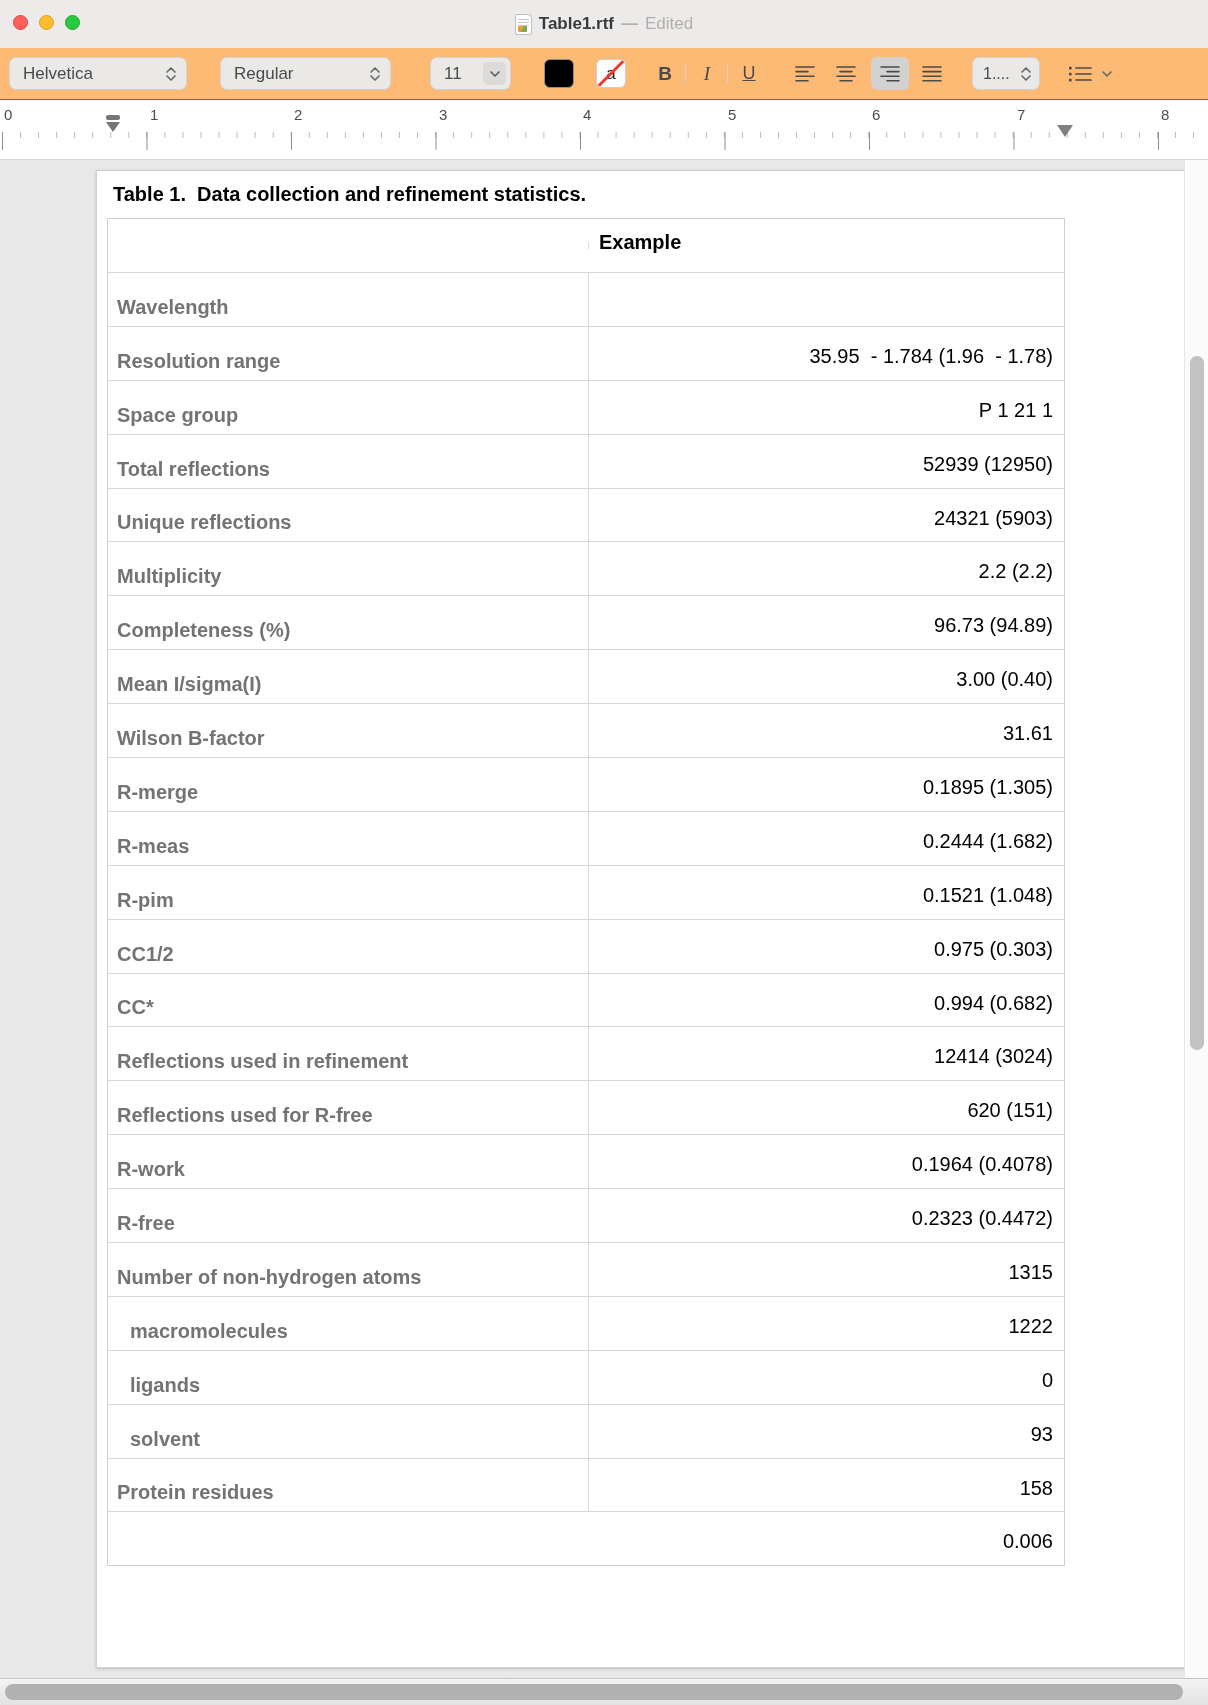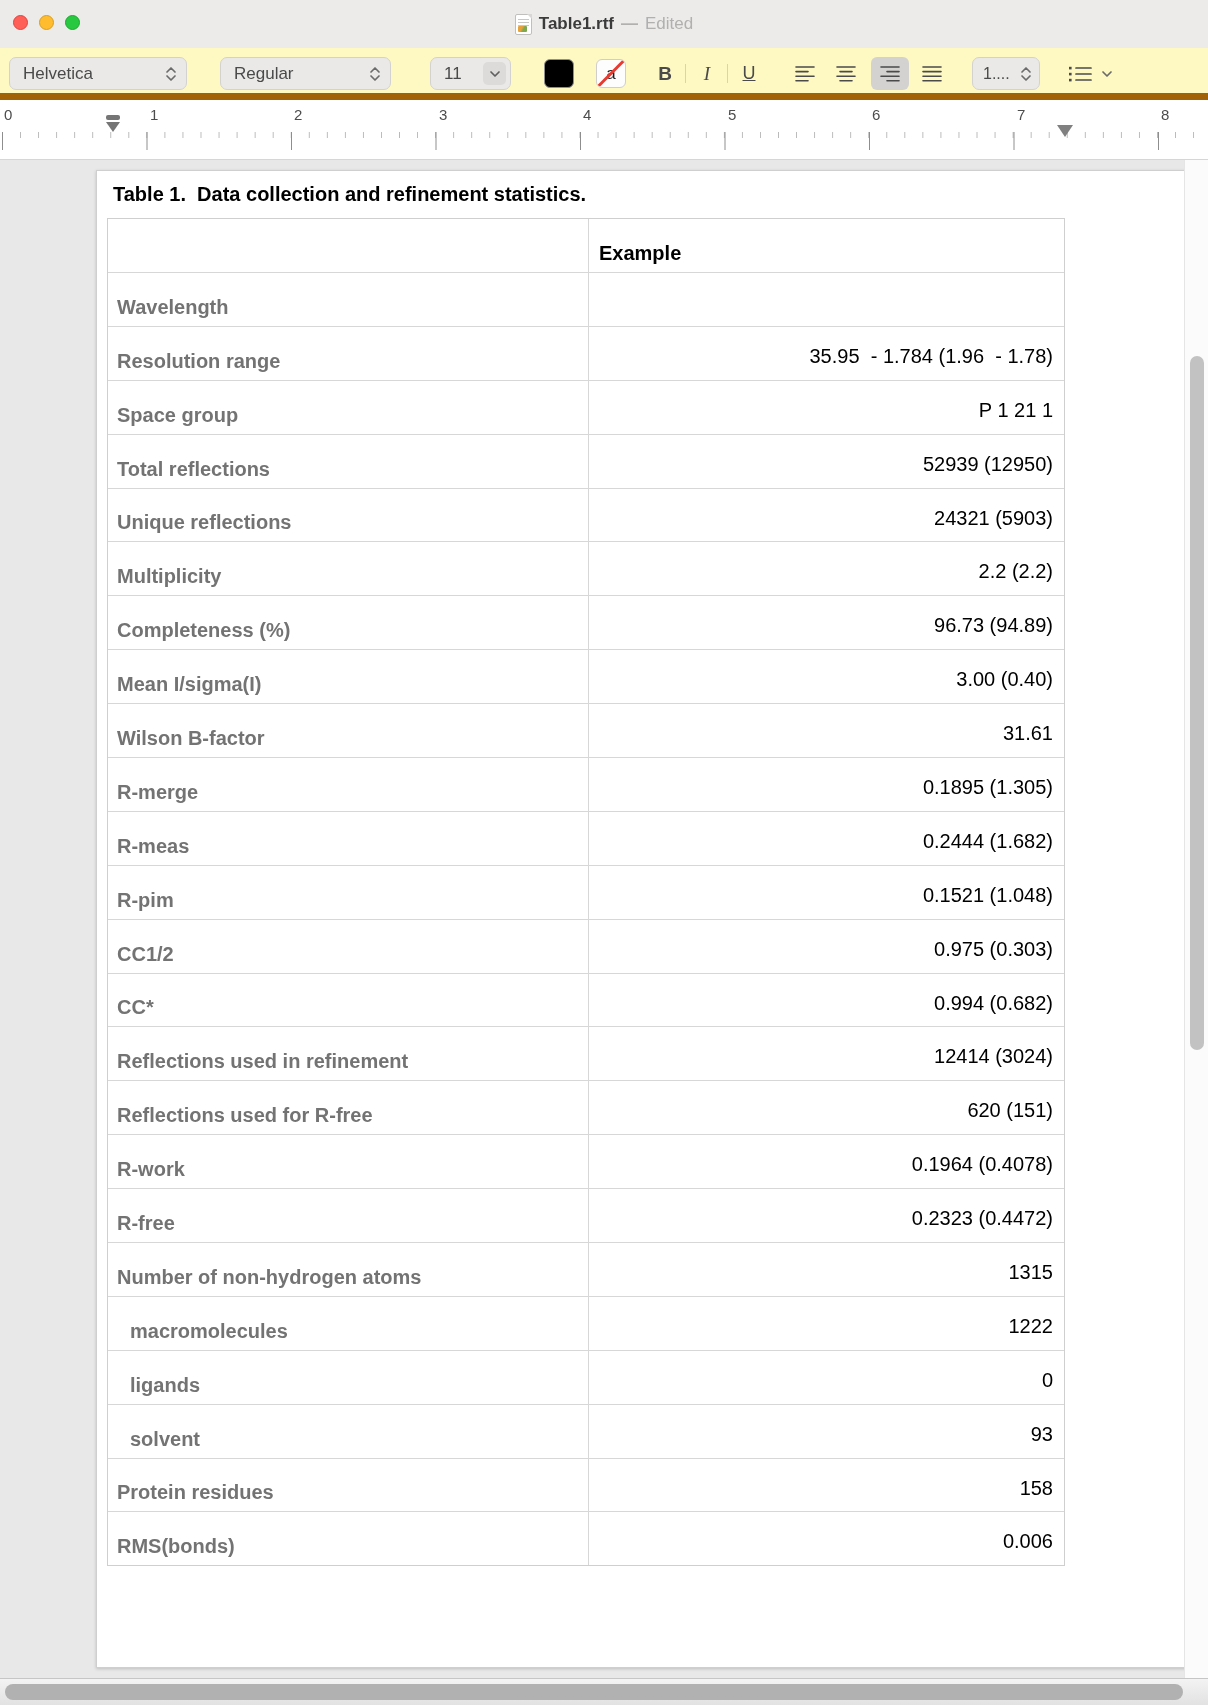--- a/index.html
+++ b/index.html
@@ -17,21 +17,21 @@
   .docicon .fold { position:absolute; right:-1px; top:-1px; width:0; height:0; border-left:5px solid transparent; border-top:5px solid #d8d7d6; }
   .docicon .lines { position:absolute; left:2px; top:4px; width:11px; height:7px;
       background:repeating-linear-gradient(#c9c8c7 0 1px, transparent 1px 3px); }
   .docicon .pic { position:absolute; left:2px; bottom:2px; width:9px; height:6px; border-radius:1px;
       background:linear-gradient(120deg,#e8a23c 40%, #7da84e 60%); }
   .wintitle { font-size:17px; font-weight:bold; color:#3b3b3b; }
   .winsep, .winstatus { font-size:17px; color:#b1b0af; font-weight:bold; }
   .winstatus { font-weight:normal; }
 
   
-  .toolbar { position:absolute; left:0; top:48px; width:1208px; height:52px; background:#fef9c3; border-bottom:7px solid #a16207; }
+  .toolbar { position:absolute; left:0; top:48px; width:1208px; height:52px; background:#fdba74; border-bottom:1px solid #a16207; }
   .ctl { position:absolute; top:9px; height:33px; background:#eae9e8; border:1px solid #d3d2d1; border-radius:7px; display:flex; align-items:center; color:#4a4a4a; font-size:17px; }
   .ctl .lbl { flex:1; padding-left:13px; white-space:pre; }
   .ctl .chev { padding-right:9px; display:flex; align-items:center; }
   .minibtn { width:23px; height:23px; margin-right:4px; background:#dcdbda; border-radius:5px; display:flex; align-items:center; justify-content:center; }
   .colorwell { position:absolute; left:544px; top:11px; width:30px; height:29px; border-radius:6px; border:1px solid #8f8f8f; }
   .hibtn { position:absolute; left:596px; top:11px; width:30px; height:29px; border-radius:6px; border:1px solid #cfcecd; background:#fdfdfd; display:flex; align-items:center; justify-content:center; font-size:17px; color:#1c1c1c; overflow:hidden; }
   .hibtn .slash { position:absolute; width:38px; height:3px; background:#e93a30; transform:rotate(-45deg); }
   .tbtn { position:absolute; top:9px; height:33px; display:flex; align-items:center; justify-content:center; color:#4a4a4a; }
   .b-btn { left:650px; width:30px; font-size:19px; font-weight:bold; }
   .i-btn { left:692px; width:30px; font-size:19px; font-style:italic; font-family:"Liberation Serif", serif; }
@@ -53,21 +53,21 @@
   .rnum { position:absolute; top:6px; font-size:15px; color:#4c4c4c; }
   .ind-bar { position:absolute; left:106px; top:15px; width:14px; height:5px; background:#757575; border-radius:2px; }
   .ind-tri { position:absolute; left:106px; top:22px; width:0; height:0; border-left:7px solid transparent; border-right:7px solid transparent; border-top:10px solid #757575; }
   .r-tri { position:absolute; left:1057px; top:25px; width:0; height:0; border-left:8px solid transparent; border-right:8px solid transparent; border-top:12px solid #808080; }
 
   
   .content { position:absolute; left:0; top:160px; width:1208px; height:1518px; background:#e9e8e8; overflow:hidden; }
   .page { position:absolute; left:96px; top:10px; width:1134px; height:1498px; background:#ffffff; border:1px solid #cfcfcf; box-shadow:0 1px 3px rgba(0,0,0,0.18); }
   .doctitle { position:absolute; left:16px; top:12px; font-size:20px; font-weight:bold; color:#000; white-space:pre; }
   .rtable { position:absolute; left:10px; top:47px; width:958px; border:1px solid #d0cfcf; }
-  .thead { display:flex; height:53px; }
+  .thead { display:flex; height:53px;align-items:center; }
   .trow { display:flex; height:53.9px; border-top:1px solid #d8d7d7; }
   .cl { width:481px; border-right:1px solid #d8d7d7; display:flex; align-items:flex-end; padding:0 0 7px 9px; font-size:20px; font-weight:bold; color:#737373; white-space:pre; }
   .cl.sub { padding-left:22px; }
   .cv { flex:1; display:flex; align-items:center; justify-content:flex-end; padding-right:11px; padding-top:6px; font-size:20px; color:#000; white-space:pre; }
   .thead .cl { font-weight:bold; }
   .thead .cv { align-items:flex-end; justify-content:flex-start; padding:0 0 7px 10px; font-weight:bold; }
   .caret { display:inline-block; width:3px; height:25px; background:#4d9bf8; margin:0 -1px; vertical-align:text-bottom; }
 
   
   .vtrack { position:absolute; left:1184px; top:160px; width:24px; height:1518px; background:#fbfbfb; border-left:1px solid #e5e5e5; }
@@ -317,21 +317,20 @@
         </div>
       <div class="trow">
           <div class="cl sub">solvent</div>
           <div class="cv">93</div>
         </div>
       <div class="trow">
           <div class="cl">Protein residues</div>
           <div class="cv">158</div>
         </div>
       <div class="trow">
-          <div class="cl">RMS(bonds)</div>
           <div class="cv">0.006</div>
         </div>
     </div>
   </div>
 </div>
 
 <div class="vtrack">
   <div class="vthumb" style="left:5px;"></div>
 </div>
 <div class="htrack"></div>

